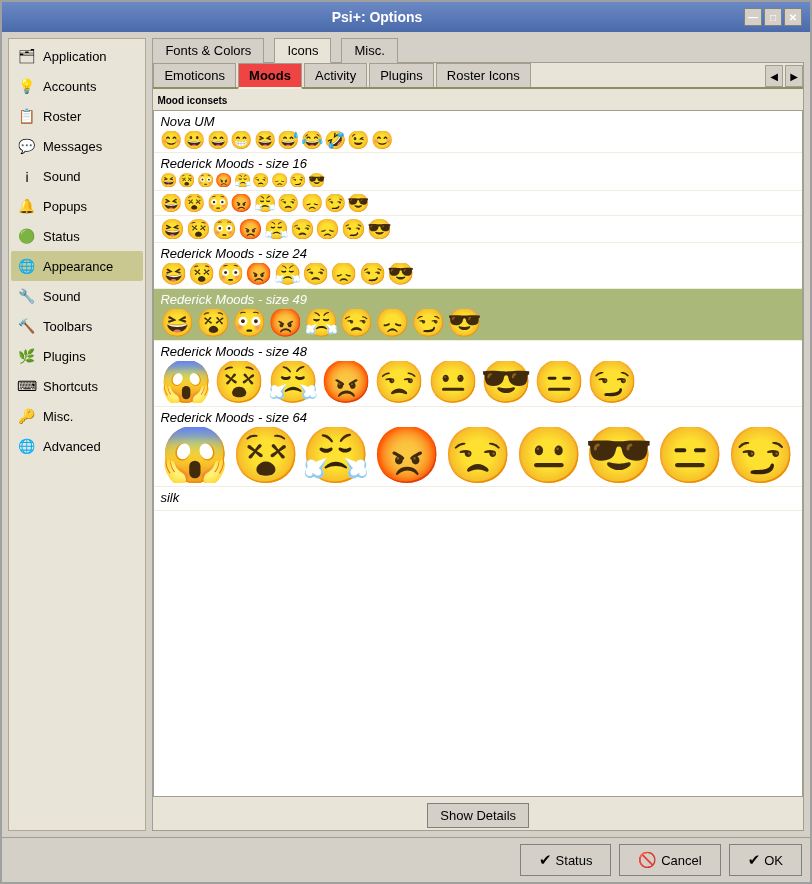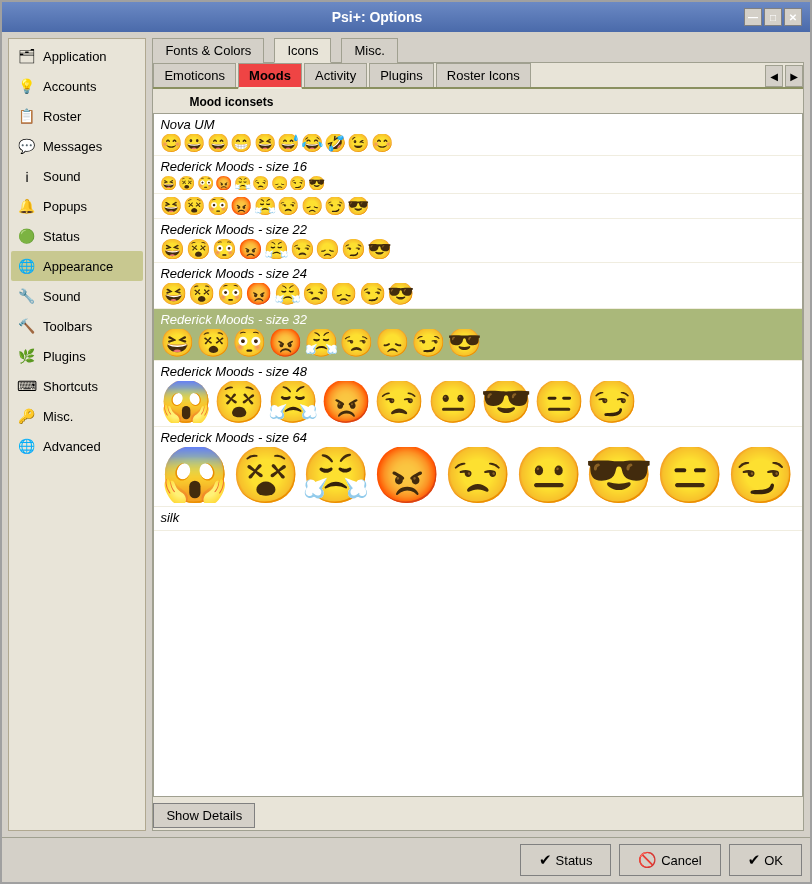--- a/index.html
+++ b/index.html
@@ -151,24 +151,23 @@
     }
     
     .iconsets-section {
       flex: 1;
       display: flex;
       flex-direction: column;
       overflow: hidden;
     }
     .iconsets-title {
       font-weight: bold;
-      font-size: 12px;
+      font-size: 10px;
       margin-bottom: 4px;
       padding-left: 4px;
-      margin-left: 32px;
     }
     .iconsets-list-wrapper {
       flex: 1;
       border: 1px solid #a0a090;
       background: #fff;
       overflow-y: scroll;
       overflow-x: hidden;
       position: relative;
     }
     .iconset-row {
@@ -198,21 +197,21 @@
     .iconset-emojis.size16 { font-size: 14px; }
     .iconset-emojis.size20 { font-size: 18px; }
     .iconset-emojis.size22 { font-size: 20px; }
     .iconset-emojis.size24 { font-size: 22px; }
     .iconset-emojis.size32 { font-size: 28px; }
     .iconset-emojis.size48 { font-size: 42px; }
     .iconset-emojis.size64 { font-size: 56px; }
     
     .show-details-bar {
       display: flex;
-      justify-content: flex-start;
+      justify-content: center;
       padding: 6px 0 2px 0;
     }
     .show-details-btn {
       padding: 4px 12px;
       background: #d4d0c8;
       border: 1px solid #808080;
       cursor: pointer;
       font-size: 13px;
     }
     
@@ -382,21 +381,20 @@
                   <span>😳</span>
                   <span>😡</span>
                   <span>😤</span>
                   <span>😒</span>
                   <span>😞</span>
                   <span>😏</span>
                   <span>😎</span>
                 </div>
               </div>
               <div class="iconset-row">
-                <div class="iconset-name">Rederick Moods - size 22</div>
                 <div class="iconset-emojis size22">
                   <span>😆</span>
                   <span>😵</span>
                   <span>😳</span>
                   <span>😡</span>
                   <span>😤</span>
                   <span>😒</span>
                   <span>😞</span>
                   <span>😏</span>
                   <span>😎</span>
@@ -410,21 +408,21 @@
                   <span>😳</span>
                   <span>😡</span>
                   <span>😤</span>
                   <span>😒</span>
                   <span>😞</span>
                   <span>😏</span>
                   <span>😎</span>
                 </div>
               </div>
               <div class="iconset-row selected">
-                <div class="iconset-name">Rederick Moods - size 32</div>
+                <div class="iconset-name">Rederick Moods - size 49</div>
                 <div class="iconset-emojis size32">
                   <span>😆</span>
                   <span>😵</span>
                   <span>😳</span>
                   <span>😡</span>
                   <span>😤</span>
                   <span>😒</span>
                   <span>😞</span>
                   <span>😏</span>
                   <span>😎</span>

